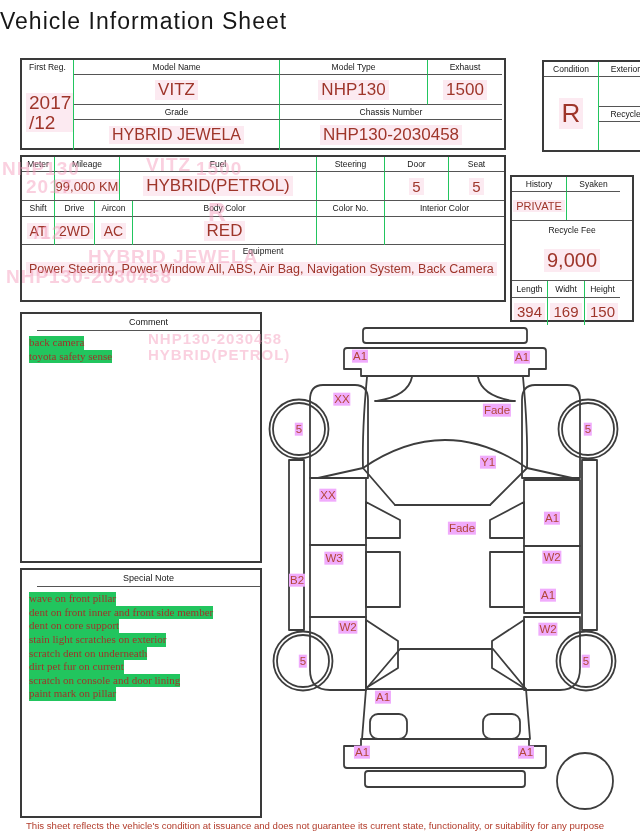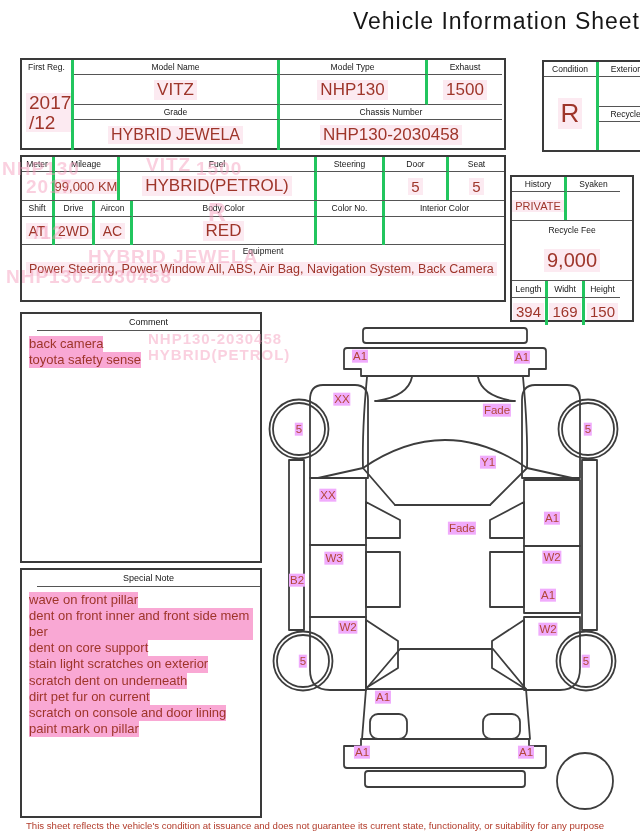--- a/index.html
+++ b/index.html
@@ -1,26 +1,26 @@
 <!DOCTYPE html>
 <html><head>
 <meta charset="utf-8">
 <style>
   html,body{margin:0;padding:0;background:#fff;}
   #sheet{position:relative;width:640px;height:835px;background:#fff;overflow:hidden;
          font-family:"Liberation Sans", sans-serif;}
-  .title{position:absolute;top:8px;left:0;right:0;text-align:right;
+  .title{position:absolute;top:8px;left:0;right:0;text-align:left;
          font-size:23px;color:#171717;letter-spacing:1px;}
   .box{position:absolute;border:2px solid #3a3a3a;box-sizing:border-box;z-index:1;}
   .hdr{font-size:8.5px;line-height:1;color:#161616;display:flex;align-items:center;justify-content:center;
        box-sizing:border-box;overflow:hidden;}
   .val{color:#9e352a;display:flex;align-items:center;justify-content:center;box-sizing:border-box;overflow:hidden;}
   .hl{background:#fceaf1;padding:0 3px;white-space:nowrap;}
   .hl:empty{padding:0;background:transparent;}
-  .br{border-right:3px solid #22c55e;}
+  .br{border-right:1px solid #22c55e;}
   .bb{border-bottom:1px solid #555;}
   .bt{border-top:1px solid #555;}
   .grid{display:grid;box-sizing:border-box;}
   .cell{box-sizing:border-box;}
   
   #t1{left:20px;top:58px;width:486px;height:92px;}
   #t1 .grid{grid-template-columns:52px 206px 148px 74px;grid-template-rows:15px 30px 15px 30px;height:100%;}
   .firstreg-val{display:flex;flex-direction:column;justify-content:center;padding-left:4px;
                 font-size:19px;line-height:1.05;color:#9e352a;}
   
@@ -35,22 +35,22 @@
   #t2r{left:510px;top:155px;width:124px;height:147px;margin-top:20px;}
   #t2r .rows1{grid-template-columns:55px 53px;grid-template-rows:15px 28px;}
   #t2r .dims{grid-template-columns:36px 37px 35px;grid-template-rows:17px 27px;}
   
   .notebox{background:transparent;}
   #comment{left:20px;top:312px;width:242px;height:251px;}
   #special{left:20px;top:568px;width:242px;height:250px;}
   .notehdr{height:16px;border-bottom:1px solid #555;font-size:9px;color:#161616;
            display:flex;align-items:center;justify-content:center;margin-left:15px;}
   .notebody{padding:5px 7px;}
-  .note-line{color:#9e352a;font-size:13px;line-height:1.24;background:#f9a8d4;
-             width:fit-content;max-width:100%;word-break:break-all;}
+  .note-line{color:#9e352a;font-size:11px;line-height:1.24;background:#22c55e;
+             width:fit-content;max-width:100%;word-break:break-all;font-family:Liberation Serif, serif;}
   
   .footer{position:absolute;left:26px;top:820px;width:600px;font-size:9.6px;color:#b23b2a;z-index:2;}
   
   #diagram{position:absolute;left:265px;top:310px;width:375px;height:505px;z-index:1;}
   .dlabel{position:absolute;transform:translate(-50%,-50%);font-size:11.5px;line-height:1.1;
           color:#b2463a;background:#f0abfc;padding:0 1px;z-index:2;white-space:nowrap;}
   .ghost{position:absolute;color:rgba(243,150,185,0.45);letter-spacing:1px;z-index:3;
          pointer-events:none;white-space:nowrap;font-weight:bold;}
 </style>
 </head>

